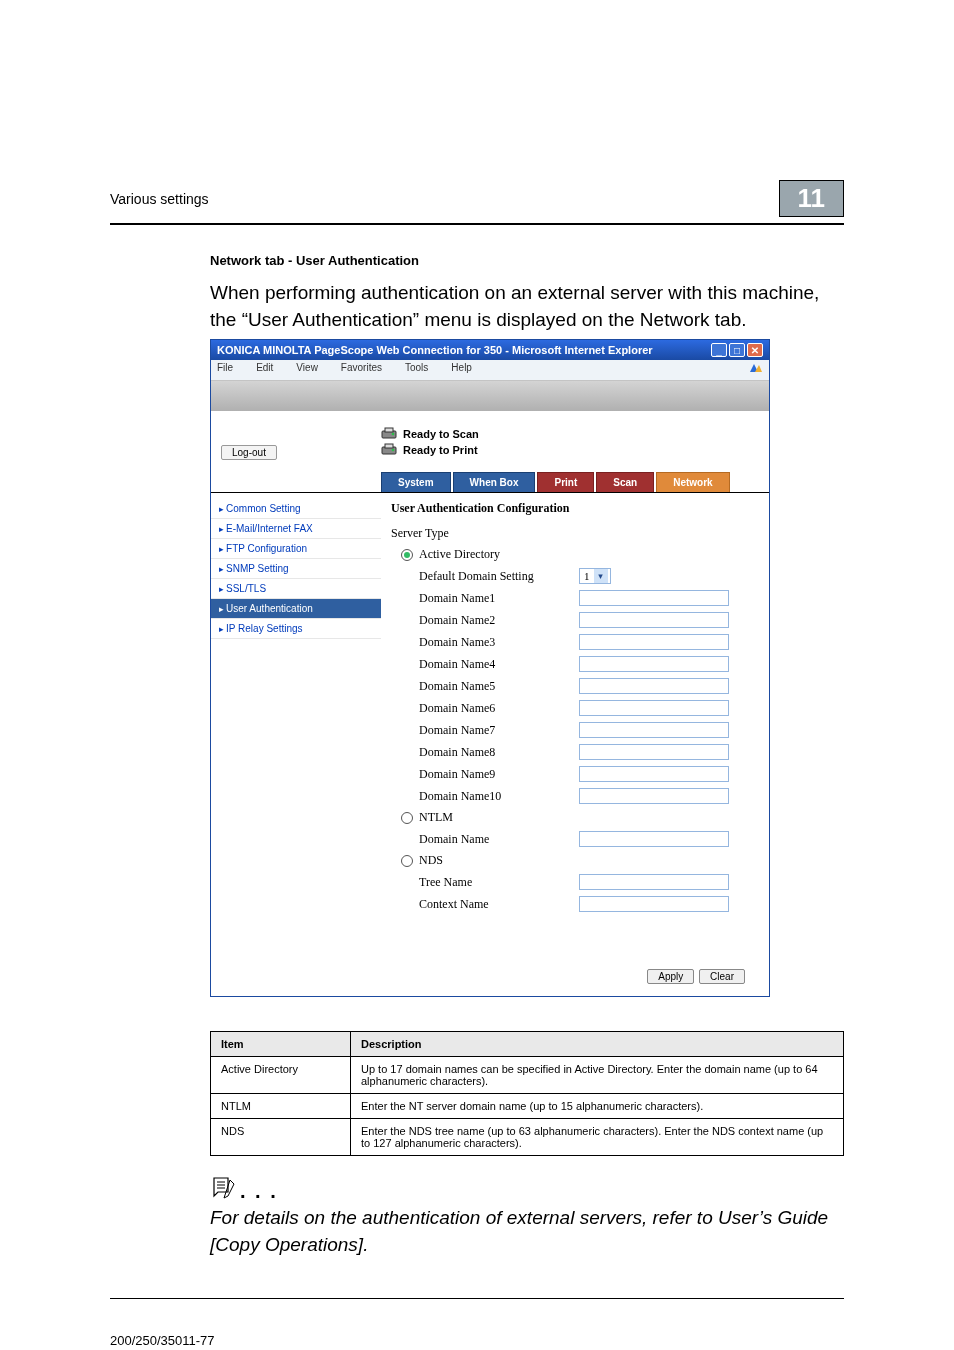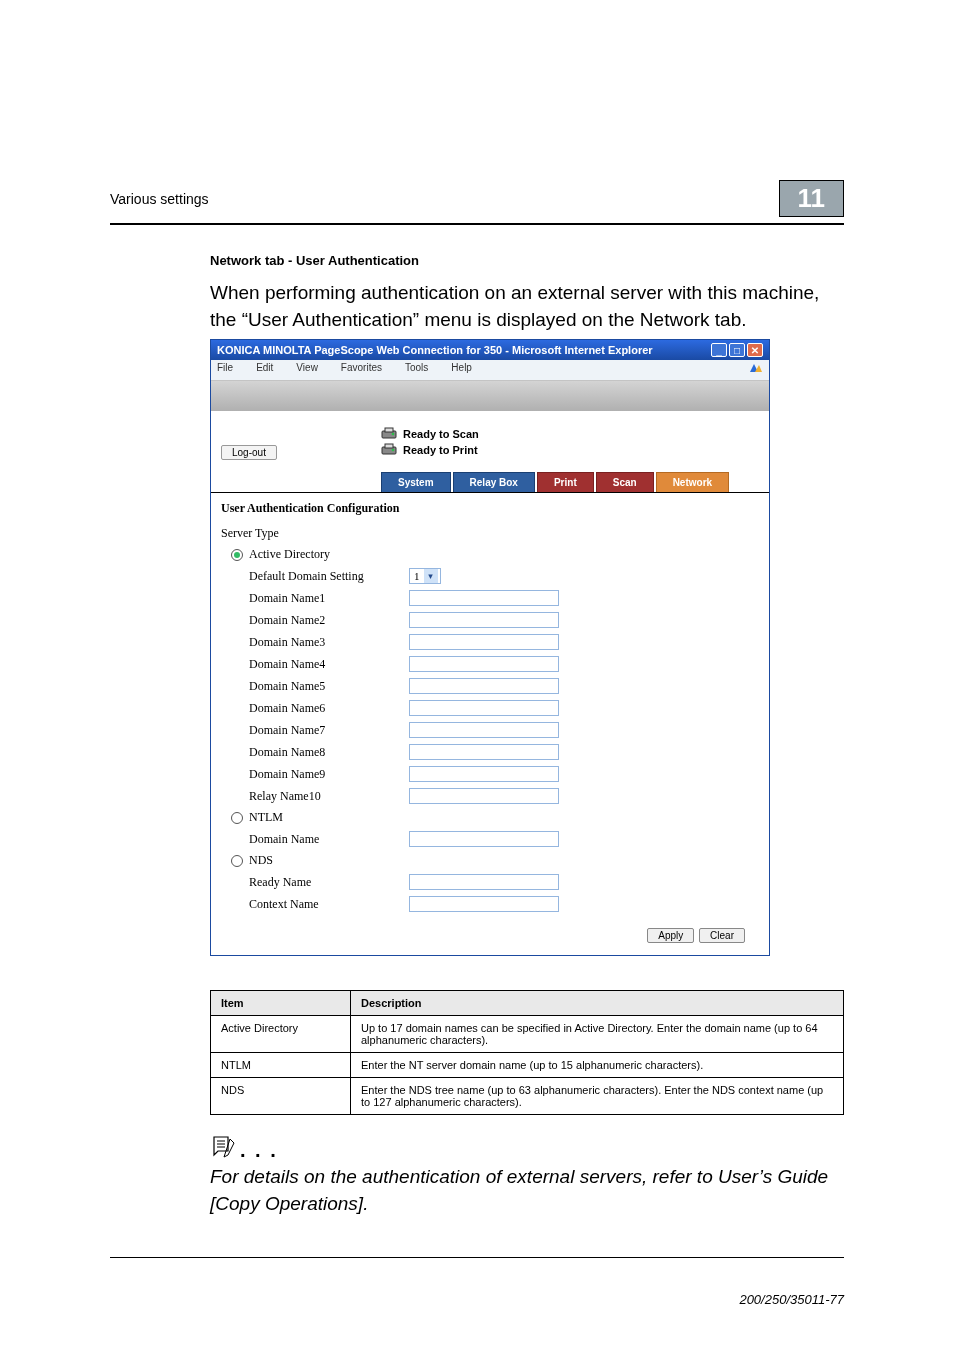--- a/index.html
+++ b/index.html
@@ -204,20 +204,21 @@
     display:inline-flex;align-items:center;
     height:16px; padding:0 2px 0 4px; font-size:11px; gap:4px;
   }
   .dd .arrow {
     width:14px;height:14px;background:#cfe2f8;display:flex;align-items:center;justify-content:center;font-size:9px;color:#244b8c;
   }
   .btn-row {
     text-align:right;
     padding: 6px 24px 12px 0;
     clear:both;
+    margin-top:41px;
   }
   .btn {
     display:inline-block;
     border:1px solid #888;
     background:#f0f0f0;
     font-size:10px;
     padding:1px 10px;
     border-radius:2px;
     margin-left:2px;
   }
@@ -239,25 +240,24 @@
     font-weight: bold;
   }
   .info-table td:first-child { width: 140px; }
   .note-icon-row {
     display:flex; align-items:flex-end; gap:4px; margin-top:18px;
   }
   .dots { font-size:20px; font-weight:bold; letter-spacing:2px;}
   .note-heading { font-weight:bold; font-size:13px; margin-top:2px;}
   .note-text { font-style: italic; font-size: 19px; line-height:1.4; margin-top:2px;}
   .footer {
-    display:flex; justify-content:flex-end;
+    display:flex; justify-content:flex-start;
     font-size:13px;
     padding: 24px 110px 0 110px;
     margin-top: 10px;
-    font-style: italic;
   }
   .footer-rule { border:none;border-top:1px solid #000; margin: 0 110px;}
 </style>
 </head>
 <body>
 
 <div class="page">
   <div class="header-row">
     <div class="section-title">Various settings</div>
     <div class="chapter-badge">11</div>
@@ -318,27 +318,36 @@
                   <circle cx="12" cy="7" r="1.3" fill="#2bbf4a"></circle>
                 </svg>
             </span>
             <span>Ready to Print</span>
           </div>
         </div>
       </div>
 
       <div class="tabs">
         <div class="tab tab-blue">System</div>
-        <div class="tab tab-blue">Relay Box</div>
+        <div class="tab tab-blue">When Box</div>
         <div class="tab tab-red">Print</div>
         <div class="tab tab-red">Scan</div>
         <div class="tab tab-orange">Network</div>
       </div>
 
       <div class="app-body">
+        <div class="sidebar">
+          <div class="side-item">Common Setting</div>
+          <div class="side-item">E-Mail/Internet FAX</div>
+          <div class="side-item">FTP Configuration</div>
+          <div class="side-item">SNMP Setting</div>
+          <div class="side-item">SSL/TLS</div>
+          <div class="side-item active">User Authentication</div>
+          <div class="side-item">IP Relay Settings</div>
+        </div>
 
         <div class="form-area">
           <div class="form-title">User Authentication Configuration</div>
           <div class="form-label">Server Type</div>
 
           <div class="radio-row">
             <span class="radio sel"></span>
             <span>Active Directory</span>
           </div>
           <div class="field-row">
@@ -378,39 +387,39 @@
             </div>
           <div class="field-row">
               <span class="lbl">Domain Name8</span>
               <input style="">
             </div>
           <div class="field-row">
               <span class="lbl">Domain Name9</span>
               <input style="">
             </div>
           <div class="field-row">
-              <span class="lbl">Relay Name10</span>
+              <span class="lbl">Domain Name10</span>
               <input style="">
             </div>
 
           <div class="radio-row">
             <span class="radio"></span>
             <span>NTLM</span>
           </div>
           <div class="field-row">
               <span class="lbl">Domain Name</span>
               <input style="">
             </div>
 
           <div class="radio-row">
             <span class="radio"></span>
             <span>NDS</span>
           </div>
           <div class="field-row">
-              <span class="lbl">Ready Name</span>
+              <span class="lbl">Tree Name</span>
               <input style="">
             </div>
           <div class="field-row">
               <span class="lbl">Context Name</span>
               <input style="">
             </div>
         </div>
       </div>
       <div class="btn-row">
         <span class="btn">Apply</span>

